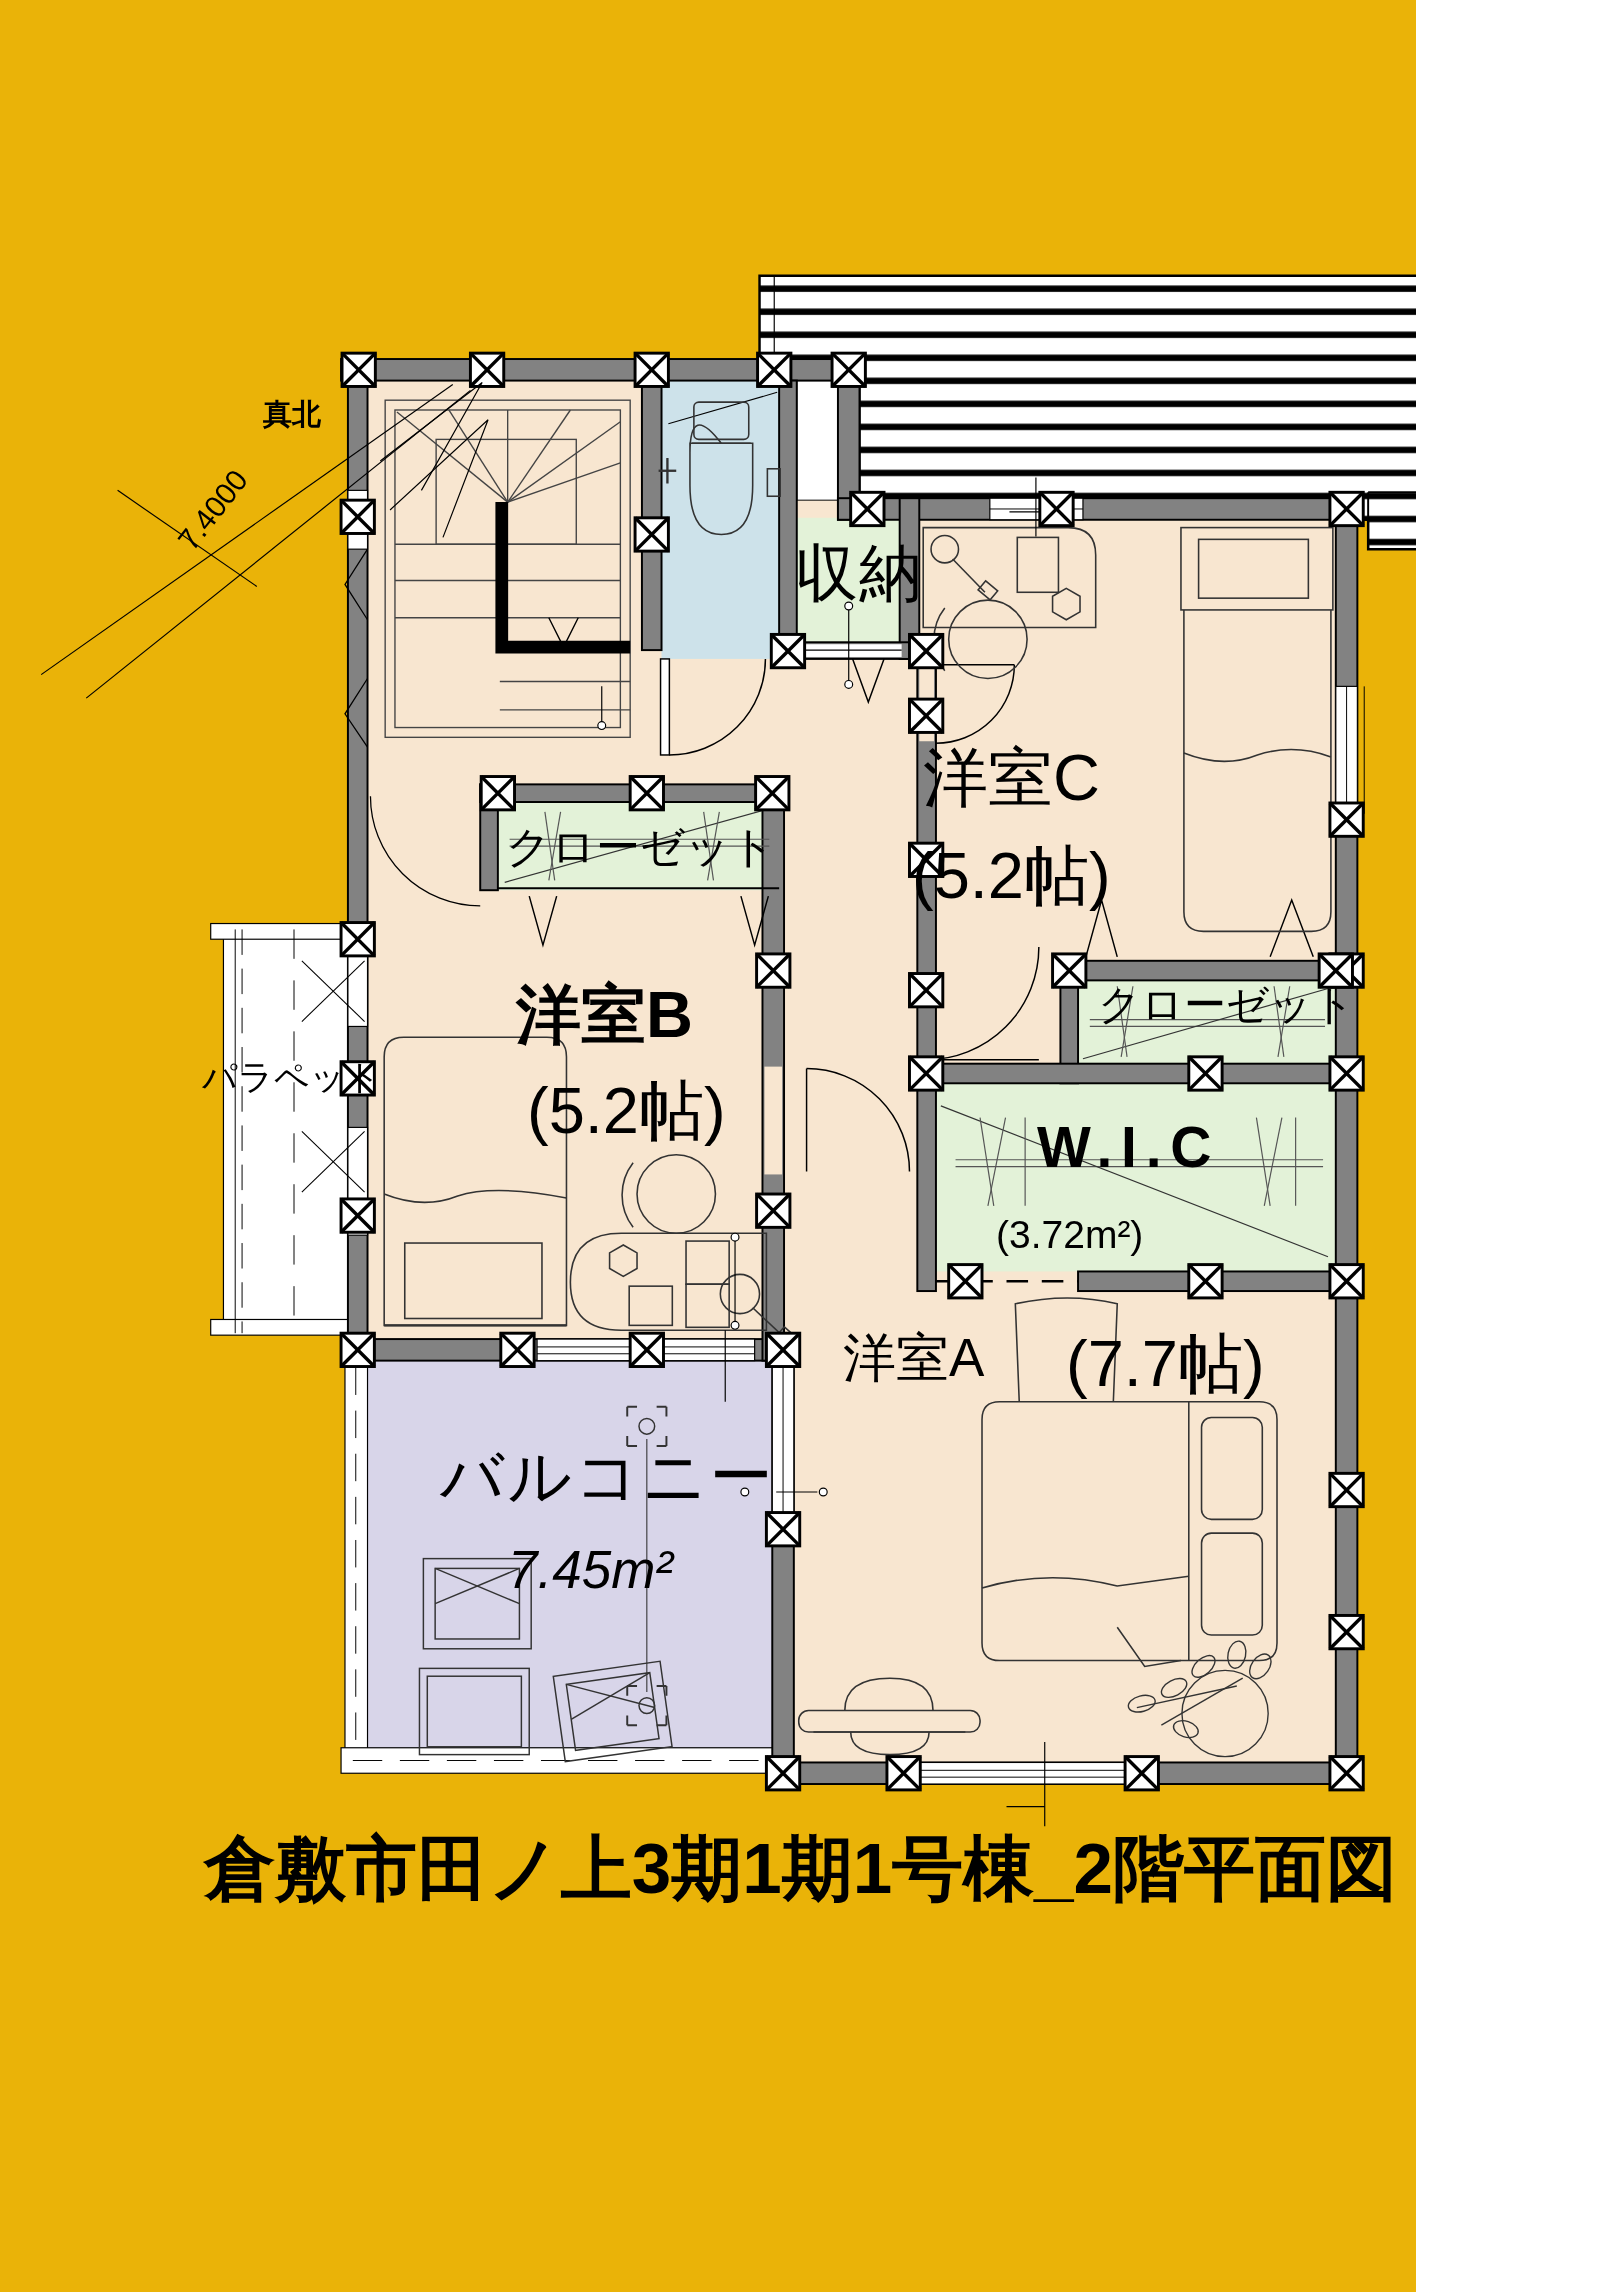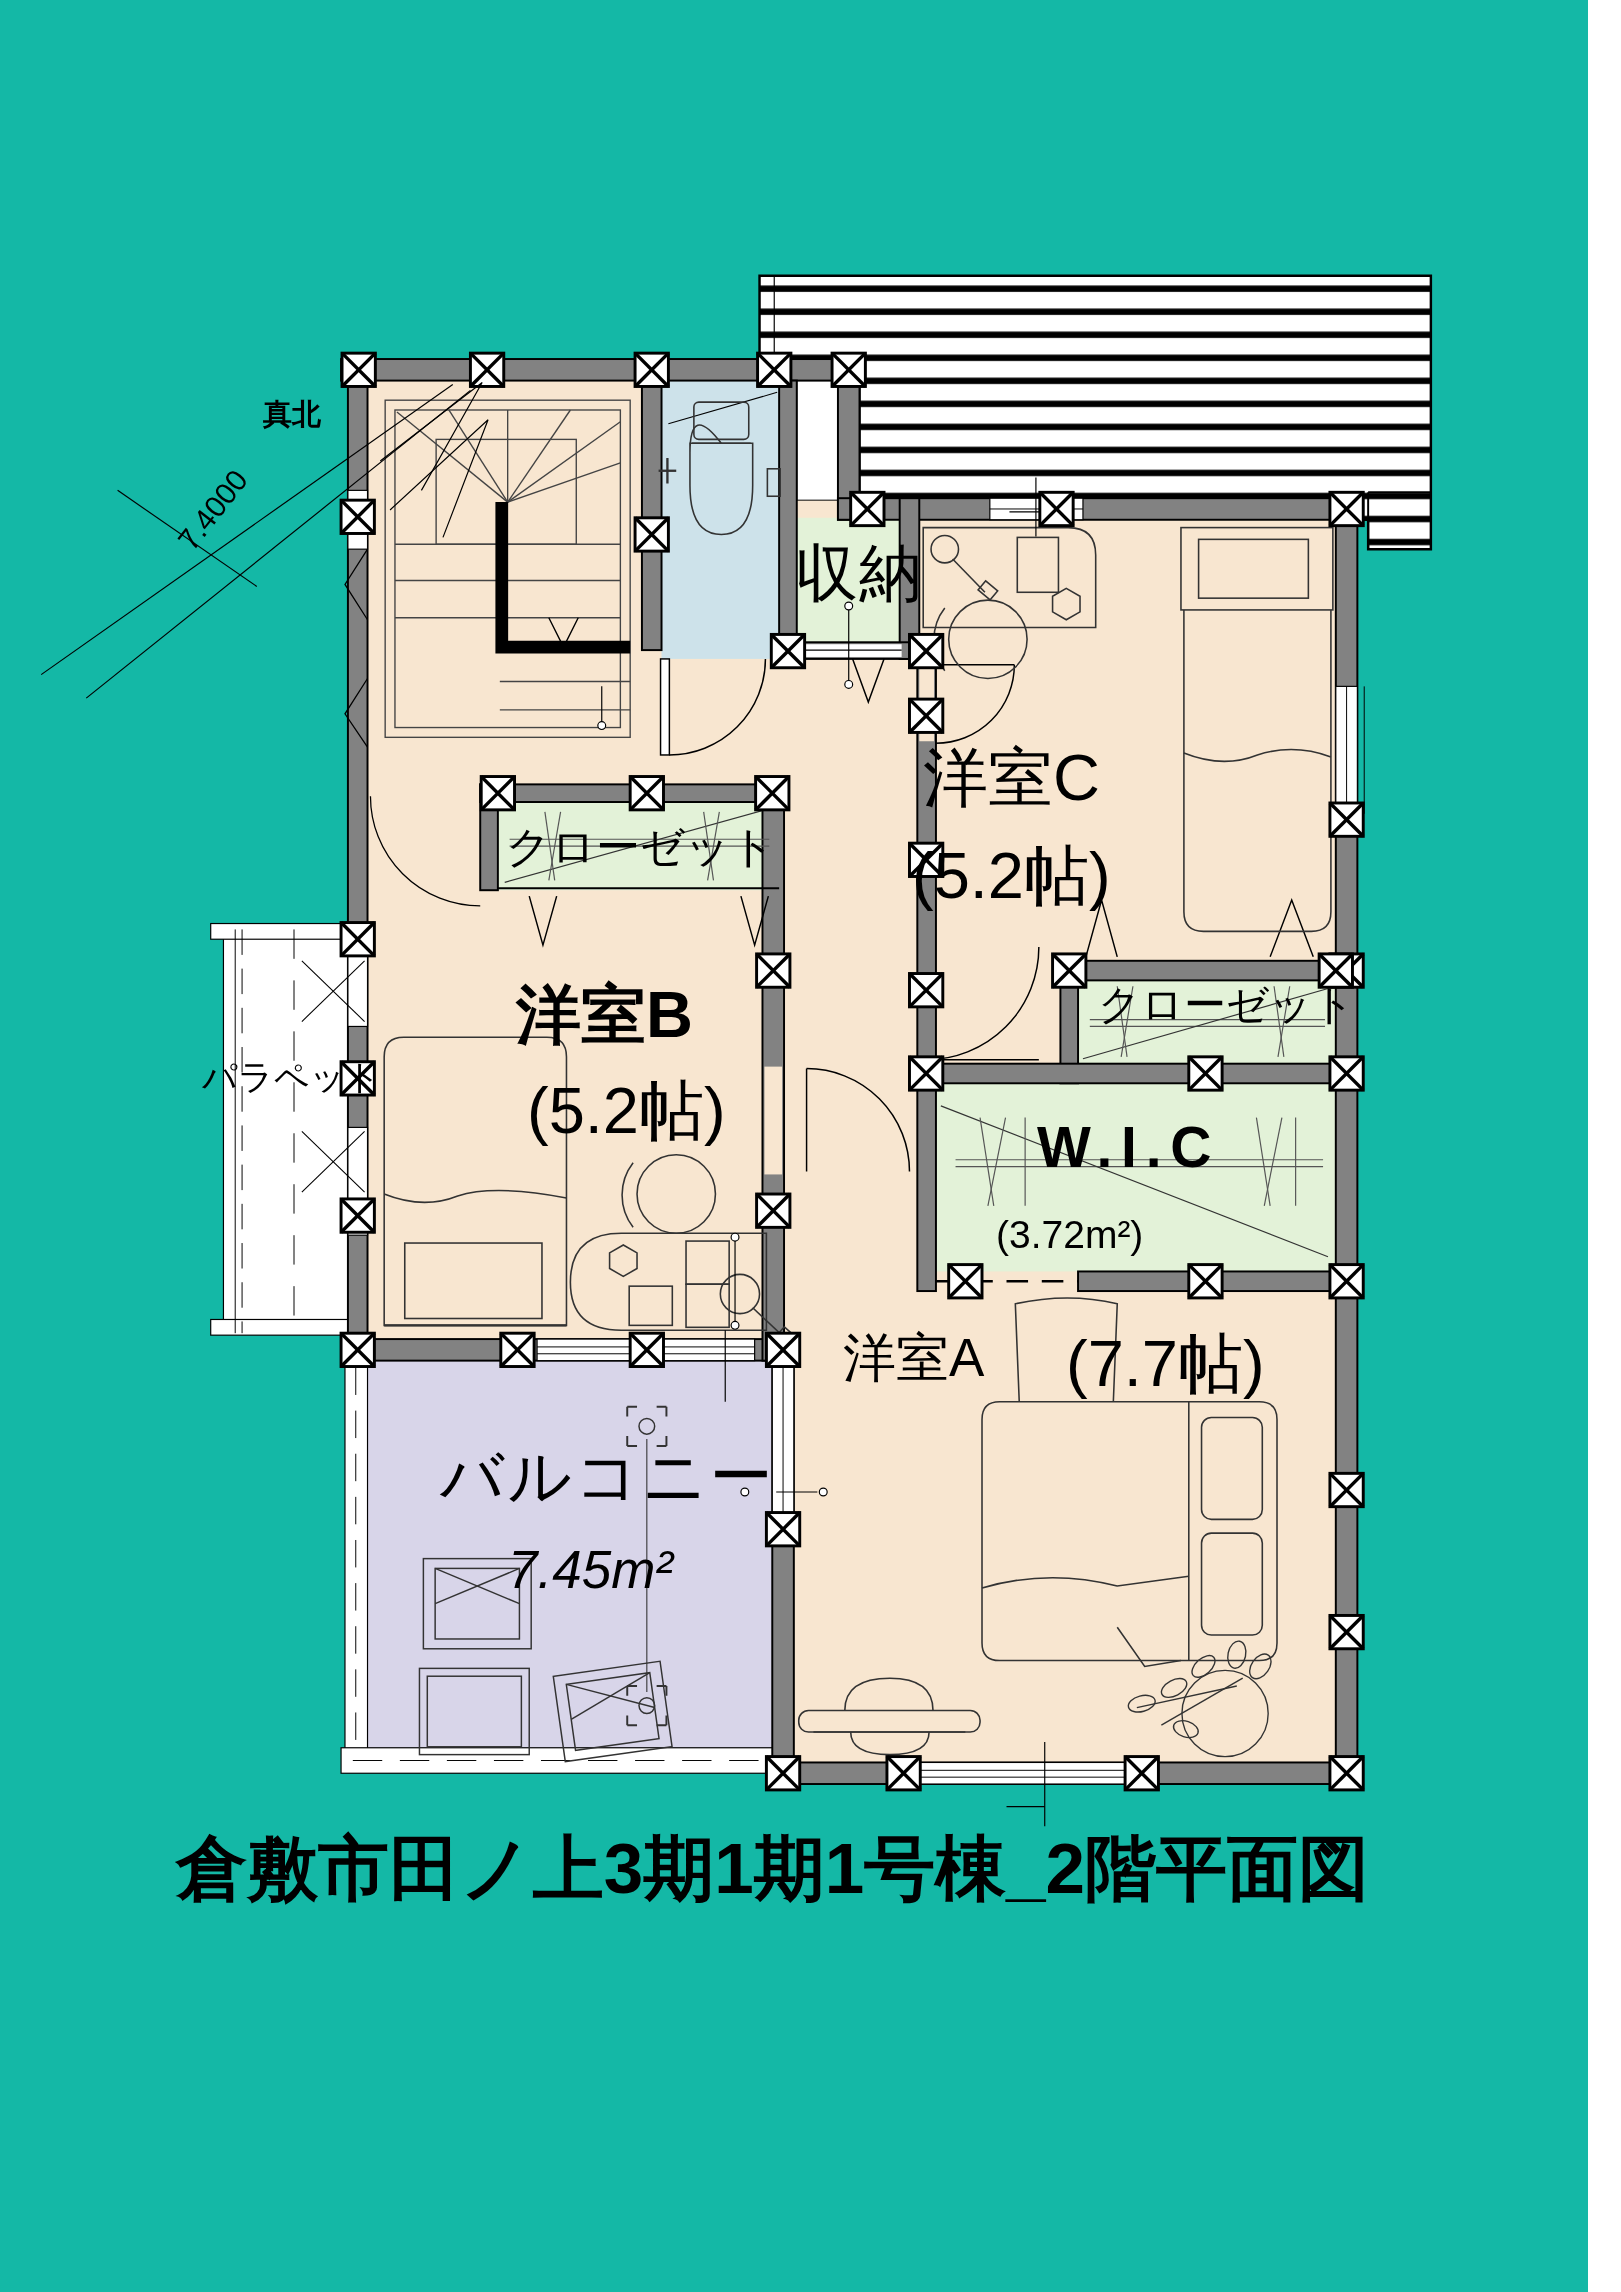--- a/index.html
+++ b/index.html
@@ -1,16 +1,16 @@
 <!DOCTYPE html>
 <html><head>
 <meta charset="utf-8">
 <style>
   html,body{margin:0;padding:0;background:#ffffff;}
-  #canvas{position:relative;width:1588px;height:2293px;background:#14b8a6;overflow:hidden;
+  #canvas{position:relative;width:1416px;height:2293px;background:#eab308;overflow:hidden;
           font-family:"Liberation Sans","DejaVu Sans",sans-serif;}
   #plan-svg{position:absolute;left:0;top:0;}
   .lbl{position:absolute;color:#000;white-space:nowrap;line-height:1;}
   .room{font-weight:500;}
   .title{font-weight:600;}
 </style>
 </head>
 <body>
 
 <div id="canvas">
@@ -359,16 +359,16 @@
 <div class="lbl room" style="left:996px;top:1215px;font-size:39px;">(3.72m²)</div>
 
 <div class="lbl room" style="left:843px;top:1331px;font-size:53px;">洋室A</div>
 <div class="lbl room" style="left:1066px;top:1331px;font-size:65px;">(7.7帖)</div>
 
 <div class="lbl room" style="left:427px;top:1445px;font-size:63px;letter-spacing:2.9px;margin-left:13px;">バルコニー</div>
 <div class="lbl room" style="left:508px;top:1543px;font-size:53px;font-style:italic;">7.45m²</div>
 
 <div class="lbl" style="left:202px;top:1059px;font-size:35px;">パラペット</div>
 
-<div class="lbl title" style="left:176px;top:1833px;font-size:71px;">倉敷市田ノ上3期1期1号棟_2階平面図</div>
+<div class="lbl title" style="left:204px;top:1833px;font-size:71px;">倉敷市田ノ上3期1期1号棟_2階平面図</div>
 
 </div>
 
 
 </body></html>

